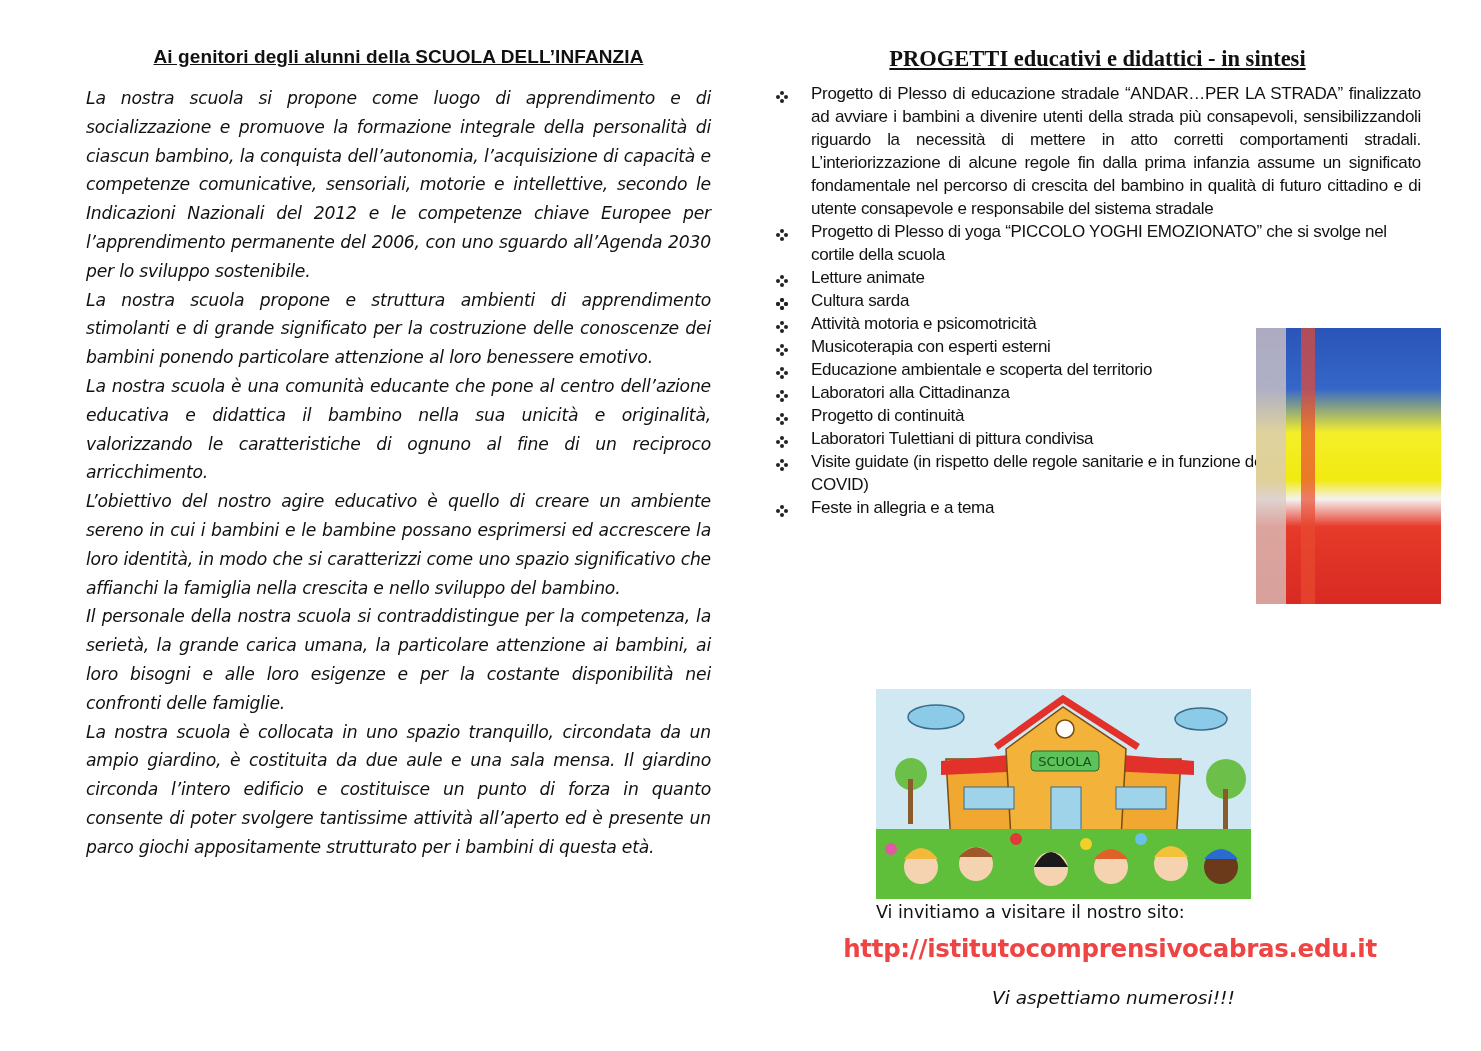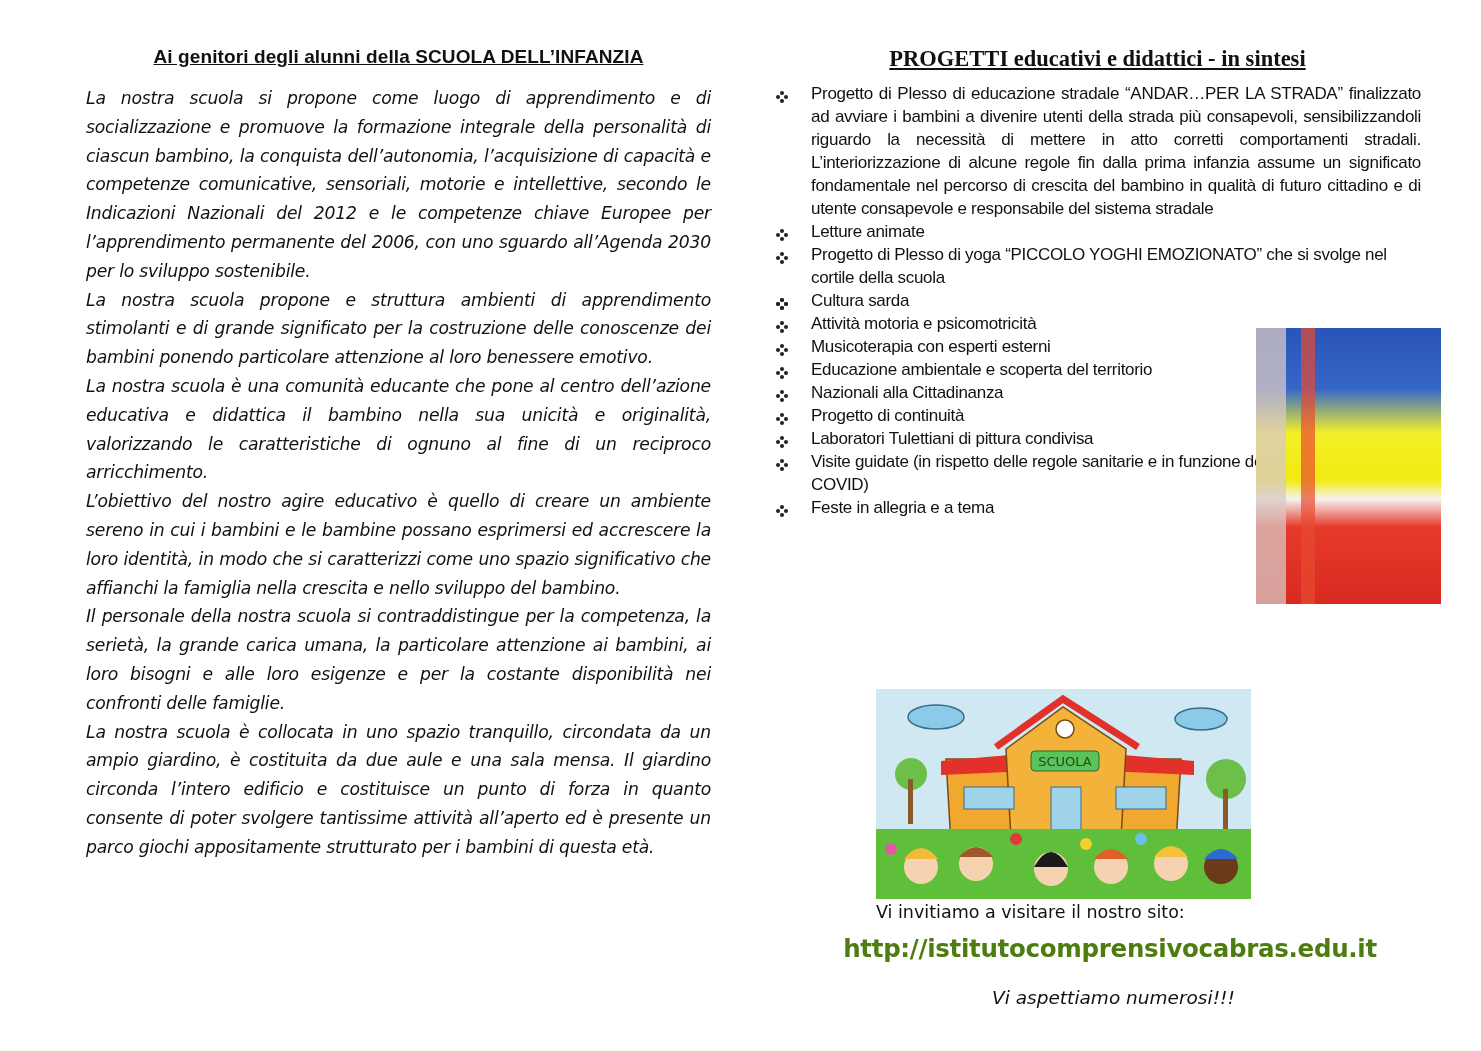--- a/index.html
+++ b/index.html
@@ -31,21 +31,21 @@
     position:absolute; left:1256px; top:328px; width:185px; height:276px;
     background:linear-gradient(180deg,#2a54b8 0%,#3567c8 22%,#f4ef2a 38%,#f2ea10 55%,#f5f2f0 62%,#e63a2a 72%,#d82a22 100%);
     overflow:hidden;
   }
   .photo .strip { position:absolute; left:45px; top:0; width:14px; height:100%; background:#e84a30; opacity:0.7; }
   .photo .white { position:absolute; left:0; top:0; width:30px; height:100%; background:#d8c8c4; opacity:0.75; }
   .school-img { position:absolute; left:876px; top:689px; width:375px; height:210px; overflow:hidden; }
   .invite { position:absolute; left:876px; top:902px; width:475px; text-align:left;
     font-family:"DejaVu Sans", sans-serif; font-size:17.5px; }
   .url { position:absolute; left:790px; top:934px; width:640px; text-align:center;
-    font-family:"DejaVu Sans", sans-serif; font-weight:bold; font-size:24.5px; color:#4d7c0f; letter-spacing:-0.3px; }
+    font-family:"DejaVu Sans", sans-serif; font-weight:bold; font-size:24.5px; color:#ef4444; letter-spacing:-0.3px; }
   .closing { position:absolute; left:876px; top:987px; width:475px; text-align:center;
     font-family:"DejaVu Sans", sans-serif; font-style:italic; font-size:18.5px; }
 </style>
 </head>
 <body>
 
 <div class="col-left">
   <h1 class="left-title">Ai genitori degli alunni della SCUOLA DELL’INFANZIA</h1>
   <p class="para">La nostra scuola si propone come luogo di apprendimento e di socializzazione e promuove la formazione integrale della personalità di ciascun bambino, la conquista dell’autonomia, l’acquisizione di capacità e competenze comunicative, sensoriali, motorie e intellettive, secondo le Indicazioni Nazionali del 2012 e le competenze chiave Europee per l’apprendimento permanente del 2006, con uno sguardo all’Agenda 2030 per lo sviluppo sostenibile.</p>
   <p class="para">La nostra scuola propone e struttura ambienti di apprendimento stimolanti e di grande significato per la costruzione delle conoscenze dei bambini ponendo particolare attenzione al loro benessere emotivo.</p>
@@ -57,32 +57,32 @@
 
 <div class="col-right">
   <h2 class="right-title">PROGETTI educativi e didattici - in sintesi</h2>
   <ul class="projects">
     <li class="just"><span class="bullet">
           <i style="left:4px;top:0"></i>
           <i style="left:0;top:4px"></i>
           <i style="left:8px;top:4px"></i>
           <i style="left:4px;top:8px"></i>
         </span><span>Progetto di Plesso di educazione stradale “ANDAR…PER LA STRADA” finalizzato ad avviare i bambini a divenire utenti della strada più consapevoli, sensibilizzandoli riguardo la necessità di mettere in atto corretti comportamenti stradali. L’interiorizzazione di alcune regole fin dalla prima infanzia assume un significato fondamentale nel percorso di crescita del bambino in qualità di futuro cittadino e di utente consapevole e responsabile del sistema stradale</span></li>
+    <li style="padding-right:220px"><span class="bullet">
+          <i style="left:4px;top:0"></i>
+          <i style="left:0;top:4px"></i>
+          <i style="left:8px;top:4px"></i>
+          <i style="left:4px;top:8px"></i>
+        </span><span style="display:inline-block;width:610px;margin-right:-400px">Progetto di Plesso di yoga “PICCOLO YOGHI EMOZIONATO” che si svolge nel cortile della scuola</span></li>
     <li><span class="bullet">
           <i style="left:4px;top:0"></i>
           <i style="left:0;top:4px"></i>
           <i style="left:8px;top:4px"></i>
           <i style="left:4px;top:8px"></i>
         </span><span>Letture animate</span></li>
-    <li style="padding-right:220px"><span class="bullet">
-          <i style="left:4px;top:0"></i>
-          <i style="left:0;top:4px"></i>
-          <i style="left:8px;top:4px"></i>
-          <i style="left:4px;top:8px"></i>
-        </span><span style="display:inline-block;width:610px;margin-right:-400px">Progetto di Plesso di yoga “PICCOLO YOGHI EMOZIONATO” che si svolge nel cortile della scuola</span></li>
     <li><span class="bullet">
           <i style="left:4px;top:0"></i>
           <i style="left:0;top:4px"></i>
           <i style="left:8px;top:4px"></i>
           <i style="left:4px;top:8px"></i>
         </span></li>
     <li><span class="bullet">
           <i style="left:4px;top:0"></i>
           <i style="left:0;top:4px"></i>
           <i style="left:8px;top:4px"></i>
@@ -104,21 +104,21 @@
           <i style="left:4px;top:0"></i>
           <i style="left:0;top:4px"></i>
           <i style="left:8px;top:4px"></i>
           <i style="left:4px;top:8px"></i>
         </span><span>Educazione ambientale e scoperta del territorio</span></li>
     <li><span class="bullet">
           <i style="left:4px;top:0"></i>
           <i style="left:0;top:4px"></i>
           <i style="left:8px;top:4px"></i>
           <i style="left:4px;top:8px"></i>
-        </span><span>Nazionali alla Cittadinanza</span></li>
+        </span><span>Laboratori alla Cittadinanza</span></li>
     <li><span class="bullet">
           <i style="left:4px;top:0"></i>
           <i style="left:0;top:4px"></i>
           <i style="left:8px;top:4px"></i>
           <i style="left:4px;top:8px"></i>
         </span><span>Progetto di continuità</span></li>
     <li><span class="bullet">
           <i style="left:4px;top:0"></i>
           <i style="left:0;top:4px"></i>
           <i style="left:8px;top:4px"></i>

